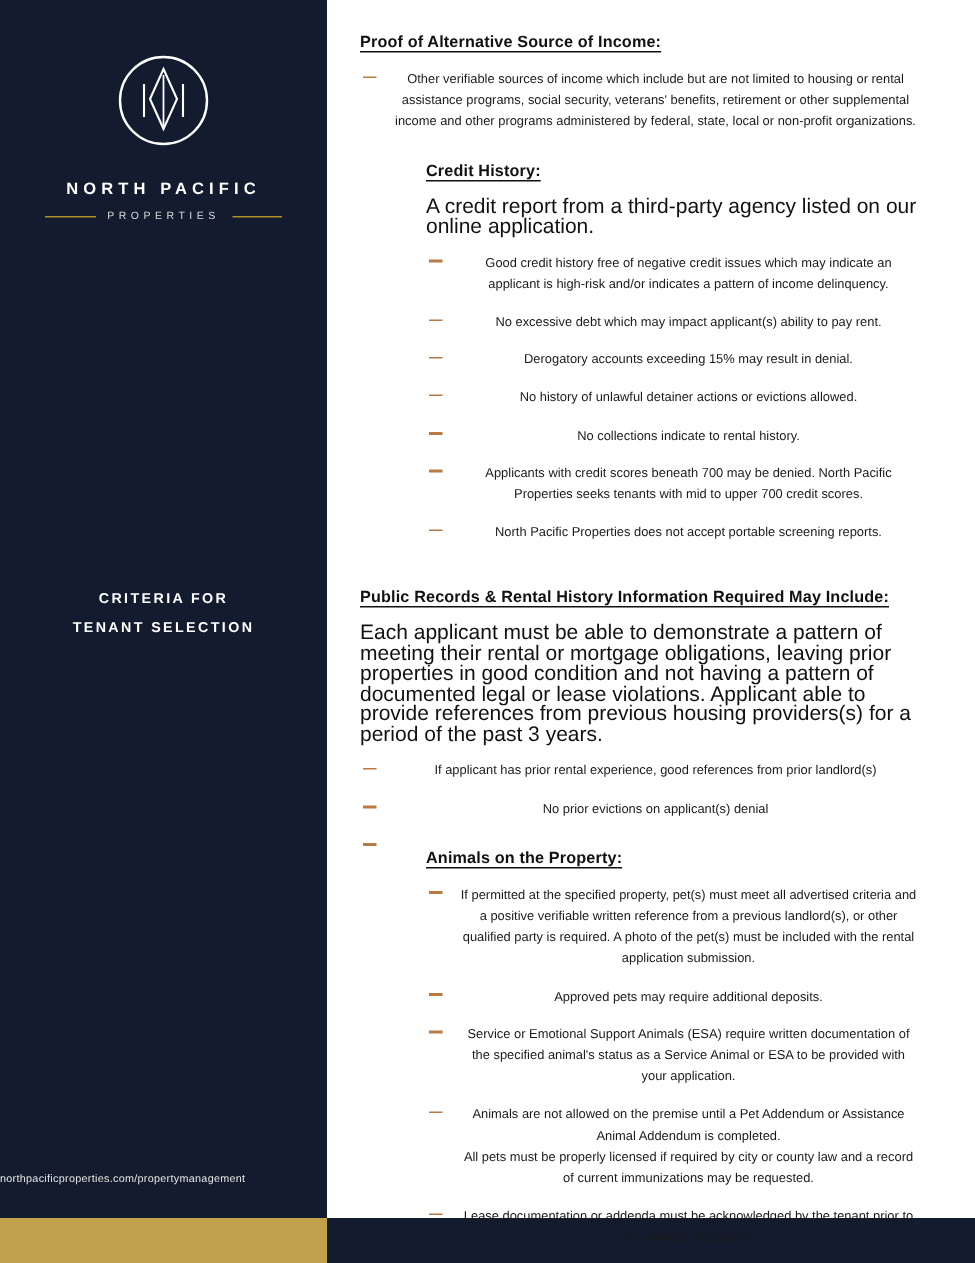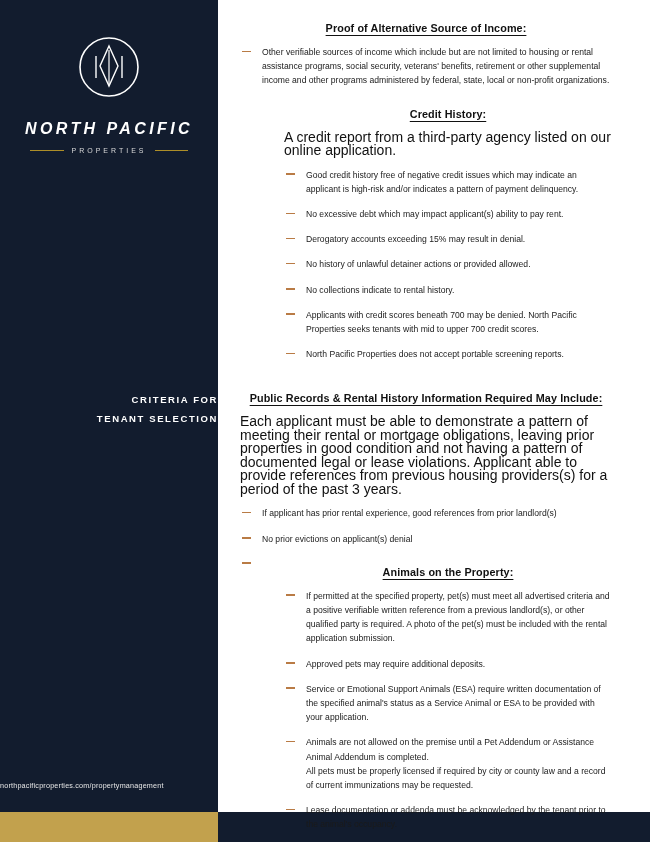--- a/index.html
+++ b/index.html
@@ -27,26 +27,25 @@
     position: absolute;
     top: 36px; left: 0; width: 218px;
     text-align: center;
   }
   .logo-mark {
     width: 62px; height: 62px;
     margin: 0 auto 22px auto;
     position: relative;
   }
   .brand-name {
-    font-size: 16px;
+    font-size: 11px;
     letter-spacing: 3.4px;
     font-weight: 700;
     color: #ffffff;
     margin-bottom: 9px;
-    font-style: italic;
   }
   .brand-sub-row {
     display: flex;
     align-items: center;
     justify-content: center;
     gap: 8px;
     padding: 0 30px;
   }
   .brand-sub-row .rule {
     flex: 1 1 auto;
@@ -57,21 +56,21 @@
   .brand-sub {
     font-size: 7px;
     letter-spacing: 3px;
     color: #d8d8d8;
     white-space: nowrap;
   }
 
   .sidebar-title {
     position: absolute;
     top: 390px; left: 0; width: 218px;
-    text-align: right;
+    text-align: center;
     line-height: 19px;
     font-size: 9.5px;
     letter-spacing: 1.6px;
     font-weight: 700;
     color: #ffffff;
   }
   .sidebar-footer {
     position: absolute;
     bottom: 22px; left: 0; width: 218px;
     font-size: 7.2px;
@@ -104,37 +103,37 @@
   .section + .section { margin-top: 20px; margin-left: 44px; }
 
   h2.sec-head {
     font-size: 10.8px;
     font-weight: 700;
     color: #111111;
     text-decoration: underline;
     text-underline-offset: 3px;
     margin-bottom: 11px;
     letter-spacing: .1px;
-    text-align: center;
   }
   p.lead {
     font-size: 14px;
     font-weight: 400;
     line-height: 13.5px;
     color: #111111;
     margin-bottom: 10px;
   }
   ul.bullets { list-style: none; }
   ul.bullets li {
     position: relative;
     padding-left: 22px;
     font-size: 8.6px;
     line-height: 14.2px;
     color: #1a1a1a;
     margin-bottom: 11px;
+    text-align: center;
   }
   ul.bullets li .dash {
     position: absolute;
     left: 2px; top: 5.5px;
     width: 9px; height: 1.4px;
     background: #b97b45;
   }
   .spacer-lg { height: 20px; }
 </style>
 </head>
@@ -179,24 +178,24 @@
       <h2 class="sec-head">Proof of Alternative Source of Income:</h2>
       <ul class="bullets">
         <li><span class="dash"></span><span>Other verifiable sources of income which include but are not limited to housing or rental assistance programs, social security, veterans' benefits, retirement or other supplemental income and other programs administered by federal, state, local or non-profit organizations.</span></li>
       </ul>
     </div>
 
     <div class="section">
       <h2 class="sec-head">Credit History:</h2>
       <p class="lead">A credit report from a third-party agency listed on our online application.</p>
       <ul class="bullets">
-        <li><span class="dash"></span><span>Good credit history free of negative credit issues which may indicate an applicant is high-risk and/or indicates a pattern of payment delinquency.</span></li>
+        <li><span class="dash"></span><span>Good credit history free of negative credit issues which may indicate an applicant is high-risk and/or indicates a pattern of income delinquency.</span></li>
         <li><span class="dash"></span><span>No excessive debt which may impact applicant(s) ability to pay rent.</span></li>
         <li><span class="dash"></span><span>Derogatory accounts exceeding 15% may result in denial.</span></li>
-        <li><span class="dash"></span><span>No history of unlawful detainer actions or provided allowed.</span></li>
+        <li><span class="dash"></span><span>No history of unlawful detainer actions or evictions allowed.</span></li>
         <li><span class="dash"></span><span>No collections indicate to rental history.</span></li>
         <li><span class="dash"></span><span>Applicants with credit scores beneath 700 may be denied. North Pacific Properties seeks tenants with mid to upper 700 credit scores.</span></li>
         <li><span class="dash"></span><span>North Pacific Properties does not accept portable screening reports.</span></li>
       </ul>
     </div>
 
     <div class="spacer-lg"></div>
 
     <div class="section">
       <h2 class="sec-head">Public Records &amp; Rental History Information Required May Include:</h2>

